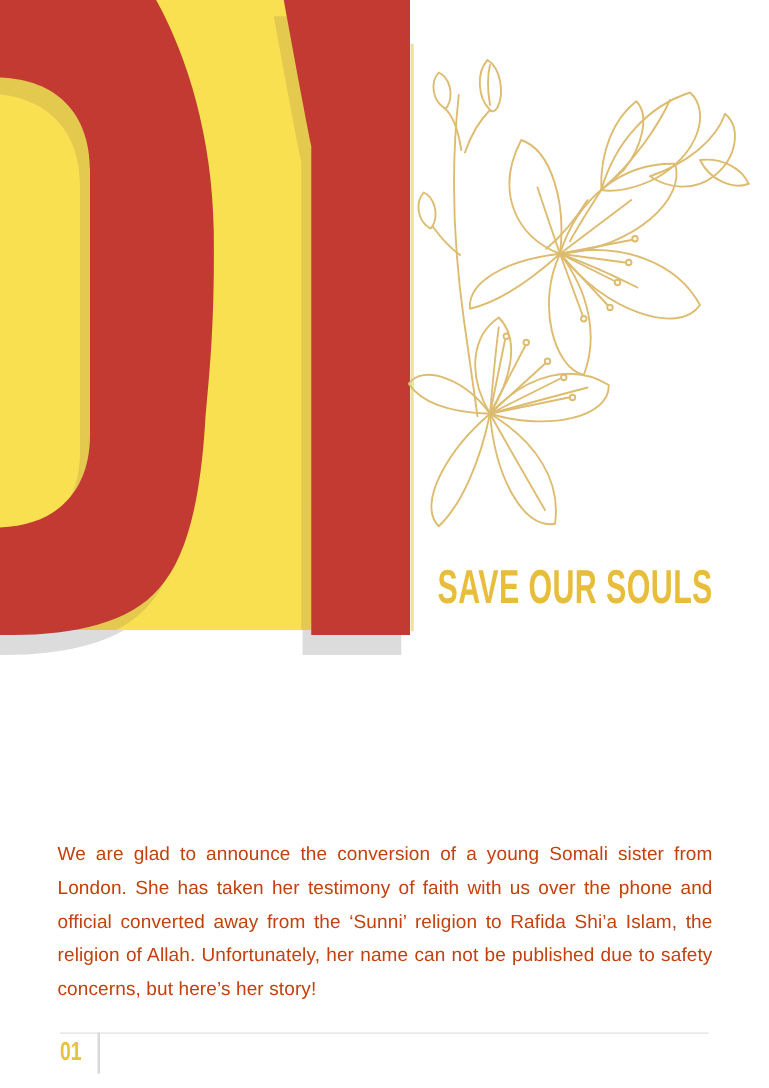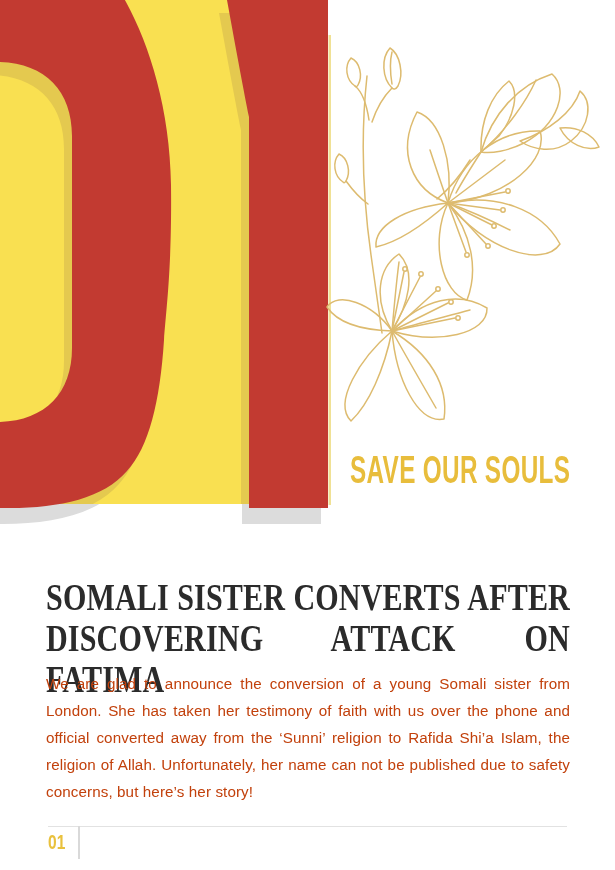--- a/index.html
+++ b/index.html
@@ -192,26 +192,20 @@
       <path d="M481,152 C480,121 491,95 509,81 C520,92 514,117 499,136 Z"></path>
       <path d="M536,80 C527,100 507,130 481,152"></path>
       <path d="M560,128 C577,126 593,134 599,147 C586,152 568,144 560,128 Z"></path>
       <path d="M481,152 C472,166 463,180 456,193"></path>
       <path d="M470,160 C460,176 448,190 437,199"></path>
     </g>
   </svg>
 
   <div class="tagline">SAVE OUR SOULS</div>
 
-  <div class="headline">
-    <div class="inner">
-      <div class="hl-line">SOMALI SISTER CONVERTS AFTER</div>
-      <div class="hl-line">DISCOVERING ATTACK ON FATIMA</div>
-    </div>
-  </div>
 
   <div class="body-text">We are glad to announce the conversion of a young Somali sister from London. She has taken her testimony of faith with us over the phone and official converted away from the ‘Sunni’ religion to Rafida Shi’a Islam, the religion of Allah. Unfortunately, her name can not be published due to safety concerns, but here’s her story!</div>
 
   <div class="footer-rule"></div>
   <div class="footer-vline"></div>
   <div class="footer-page-number">01</div>
 
 </div>
 
 </body></html>

